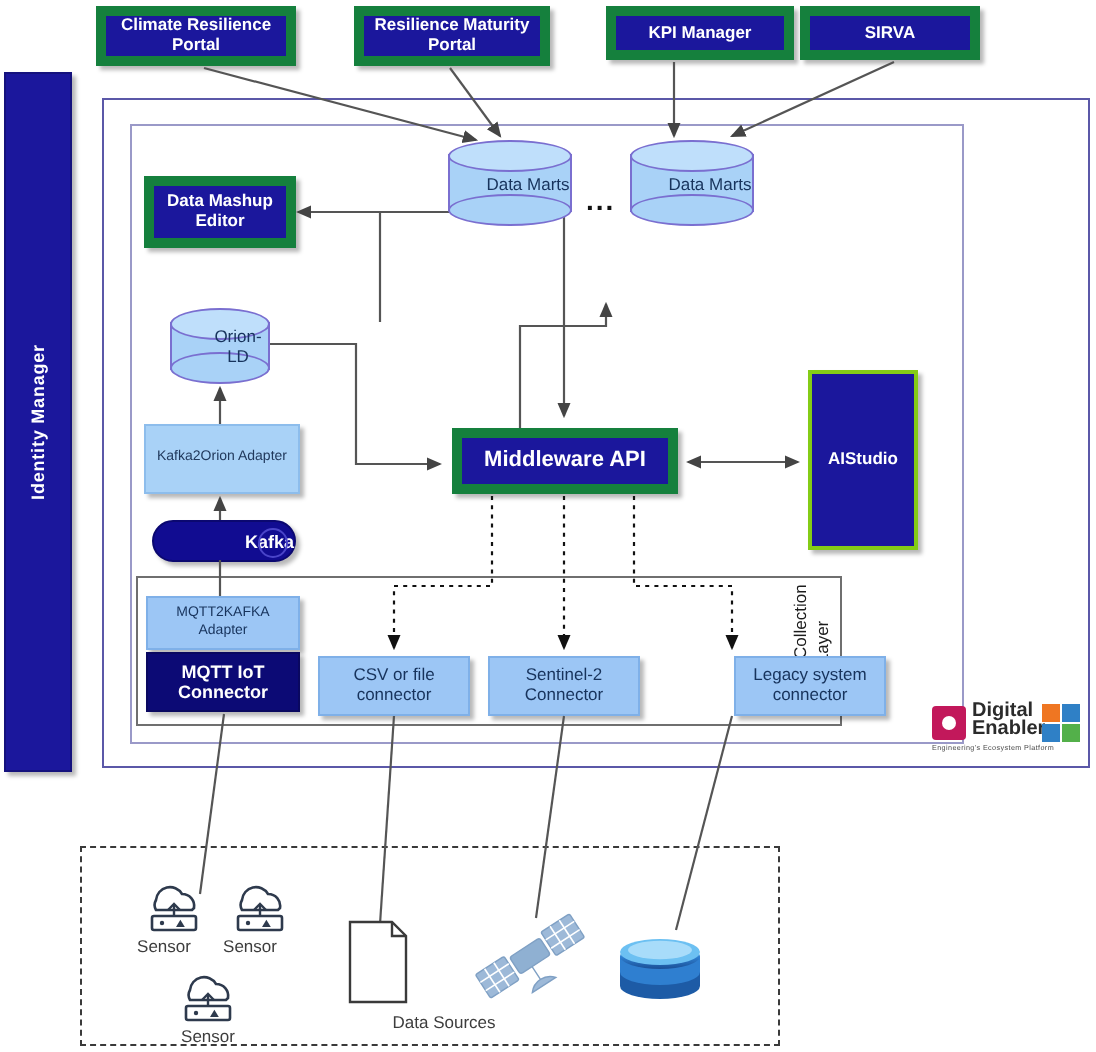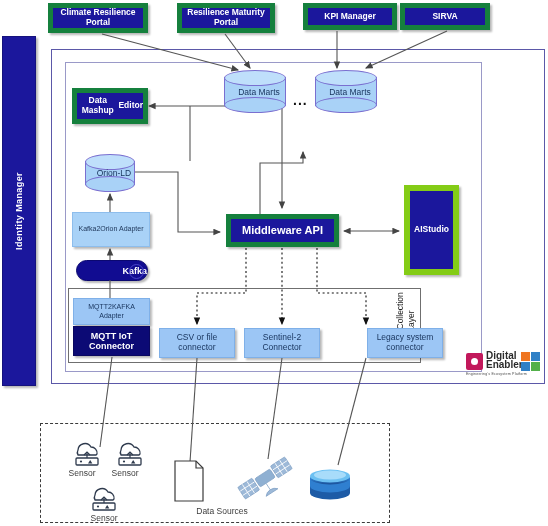--- a/index.html
+++ b/index.html
@@ -10,21 +10,21 @@
   .node{
     position:absolute;box-sizing:border-box;
     display:flex;align-items:center;justify-content:center;text-align:center;
     line-height:1.15;
     box-shadow:2px 2px 2px rgba(0,0,0,.28);
   }
   .dark{background:#1b179c;color:#ffffff;border:5px solid #15803d;font-weight:bold;}
   .darker{background:#0c0a75;color:#ffffff;border:1px solid #0a0860;font-weight:bold;}
   .light{background:#9cc6f5;color:#17335c;border:1px solid #7fb0e8;font-weight:normal;}
   .lighter{background:#a9d2f7;color:#21395c;border:1px solid #8dbdec;}
-  .redborder{border:6px solid #84cc16;}
+  .redborder{border:2px solid #84cc16;}
 
   
   .frame-platform{
     position:absolute;left:51px;top:49px;width:492px;height:333px;
     border:1px solid #5b58a8;background:#fff;
   }
   .frame-inner{
     position:absolute;left:65px;top:62px;width:415px;height:308px;
     border:1px solid #9a99c8;background:#fff;
   }
@@ -54,21 +54,21 @@
     position:absolute;white-space:nowrap;color:#1c1c1c;font-size:8.5px;text-align:center;
     transform-origin:center center;
   }
 
   
   .cyl{position:absolute;}
   .cyl .body{position:absolute;left:0;right:0;top:7px;bottom:7px;}
   .cyl .top,.cyl .bot{position:absolute;left:0;right:0;height:14px;border-radius:50%;}
   .cyl .top{top:0;}
   .cyl .bot{bottom:0;}
-  .cyl .txt{position:absolute;left:8px;right:0;top:50%;transform:translateY(-50%);
+  .cyl .txt{position:absolute;left:18px;right:0;top:50%;transform:translateY(-50%);
             text-align:center;font-size:8.5px;z-index:4;}
 
   .cyl-light .body{background:#a9d2f7;border-left:1px solid #7a6fd0;border-right:1px solid #7a6fd0;}
   .cyl-light .top{background:#bfdffb;border:1px solid #7a6fd0;z-index:3;}
   .cyl-light .bot{background:#a9d2f7;border:1px solid #7a6fd0;z-index:1;}
   .cyl-light .txt{color:#17335c;}
 
   .cyl-dark .body{background:#110c91;border-left:1px solid #0b0870;border-right:1px solid #0b0870;}
   .cyl-dark .top{background:#1c17a6;border:1px solid #0b0870;z-index:3;}
   .cyl-dark .bot{background:#110c91;border:1px solid #0b0870;z-index:1;}
@@ -145,21 +145,21 @@
   <div class="ellip" style="left:293px;top:92px;">...</div>
 
   <div class="cyl cyl-light" style="left:315px;top:70px;width:62px;height:43px;">
     <div class="bot"></div>
     <div class="body"></div>
     <div class="top"></div>
     <div class="txt">Data Marts</div>
   </div>
 
 
-  <div class="node dark" style="left:72px;top:88px;width:76px;height:36px;font-size:8.5px;flex-direction:row;">
+  <div class="node dark" style="left:72px;top:88px;width:76px;height:36px;font-size:8.5px;flex-direction:column;">
     <span>Data Mashup</span>
     <span>Editor</span>
   </div>
 
   <div class="cyl cyl-light" style="left:85px;top:154px;width:50px;height:38px;">
     <div class="bot"></div>
     <div class="body"></div>
     <div class="top"></div>
     <div class="txt">Orion-LD</div>
   </div>

